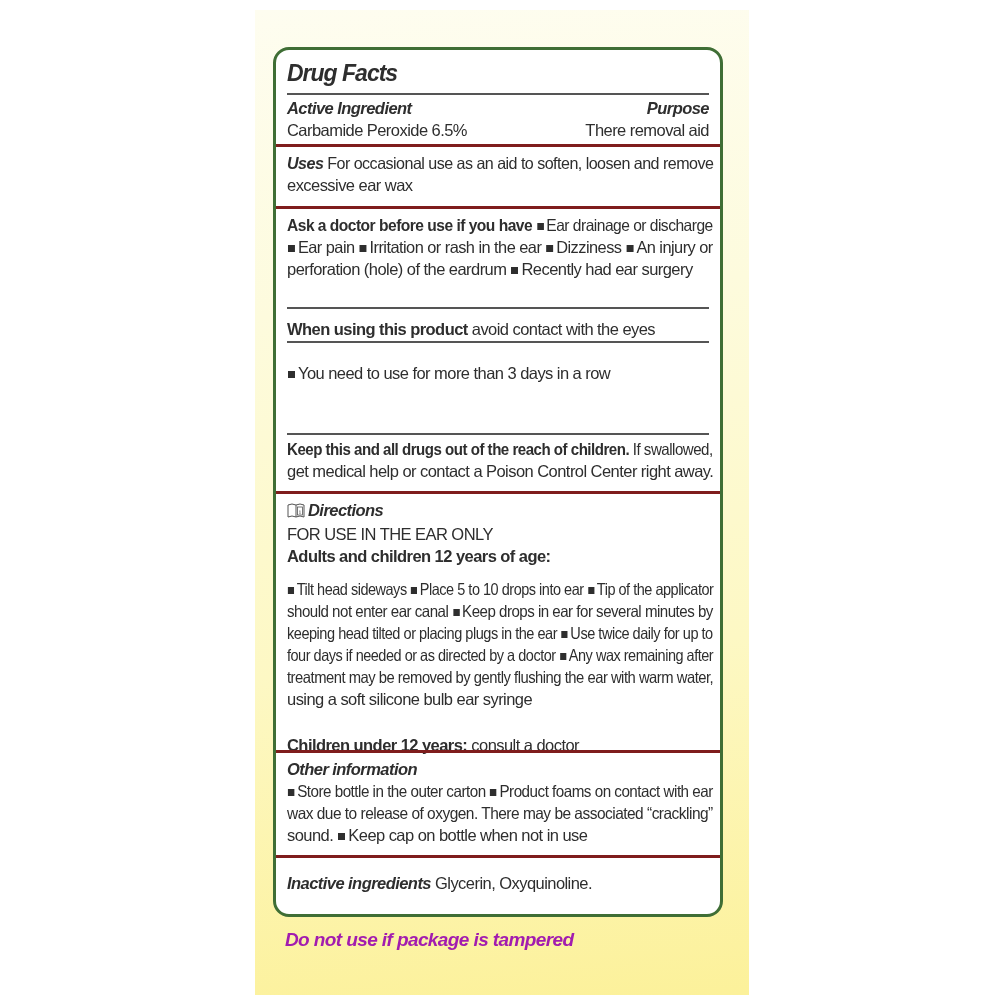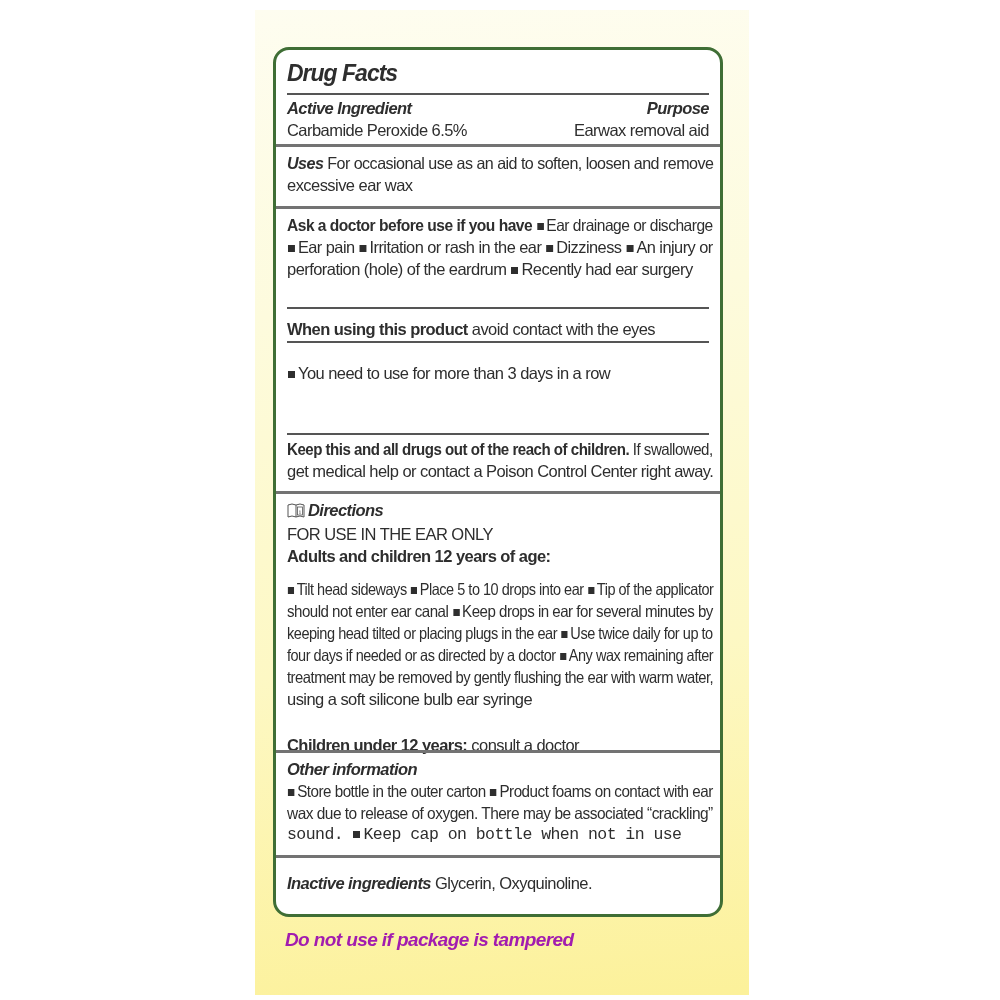--- a/index.html
+++ b/index.html
@@ -10,21 +10,21 @@
     .package {
       position: absolute; left: 255px; top: 10px; width: 494px; height: 985px;
       background: linear-gradient(175deg, #fefdf0 0%, #fdfbdd 30%, #fdf8c4 65%, #fcf19a 100%);
     }
     .label {
       position: absolute; left: 273px; top: 47px; width: 450px; height: 870px;
       background: #ffffff; border: 3px solid #3f6e35; border-radius: 16px; box-sizing: border-box;
       overflow: hidden;
     }
     .sec { position: absolute; left: 0; right: 0; padding: 0 11px 0 11px; box-sizing: border-box; }
-    .sec-border { border-top: 3px solid #737373; }
+    .sec-border { border-top: 3px solid #7f1d1d; }
     .t { font-size: 16.5px; line-height: 22px; letter-spacing: -0.55px; white-space: nowrap; transform-origin: left top; }
     .b { font-weight: bold; }
     .bi { font-weight: bold; font-style: italic; }
     .title { font-size: 23px; line-height: 30px; font-weight: bold; font-style: italic; letter-spacing: -1px; }
     .hr { position: absolute; left: 11px; right: 11px; height: 0; border-top: 2px solid #555; }
     .row { display: flex; justify-content: space-between; }
     .sq { display: inline-block; width: 7px; height: 7px; background: #2e2e2e; margin: 0 3px 1px 1px; vertical-align: middle; }
     .icon { display: inline-block; vertical-align: -2px; margin-right: 3px; }
     .footer {
       position: absolute; left: 285px; top: 929px; font-size: 19px; font-weight: bold; font-style: italic;
@@ -42,21 +42,21 @@
     <div class="title">Drug Facts</div>
   </div>
   <div class="hr" style="top:43px;"></div>
   <div class="sec" style="top:47px;">
     <div class="row">
       <span class="t bi" style="display: block;">Active Ingredient</span>
       <span class="t bi" style="display: block;">Purpose</span>
     </div>
     <div class="row">
       <span class="t" style="display: block;">Carbamide Peroxide 6.5%</span>
-      <span class="t" style="display: block;">Earwax removal aid</span>
+      <span class="t" style="display: block;">There removal aid</span>
     </div>
   </div>
 
   <div class="sec sec-border" style="top:94px; padding-top:5px;">
     <div class="t" style="display: block; transform: scaleX(0.974828);"><span class="bi">Uses</span> <span>For occasional use as an aid to soften, loosen and remove</span></div>
     <div class="t" style="display: block;">excessive ear wax</div>
   </div>
 
   <div class="sec sec-border" style="top:156px; padding-top:5px;">
     <div class="t" style="display: block; transform: scaleX(0.944568);"><span class="b">Ask a doctor before use if you have</span> <span class="sq"></span><span>Ear drainage or discharge</span></div>
@@ -96,21 +96,21 @@
     <div class="t" style="display: block; transform: scaleX(0.878351);"><span>four days if needed or as directed by a doctor</span> <span class="sq"></span><span>Any wax remaining after</span></div>
     <div class="t" style="display: block; transform: scaleX(0.896842);">treatment may be removed by gently flushing the ear with warm water,</div>
     <div class="t" style="display: block;">using a soft silicone bulb ear syringe</div>
     <div class="t" style="display: block; margin-top: 24px;"><span class="b">Children under 12 years:</span> <span>consult a doctor</span></div>
   </div>
 
   <div class="sec sec-border" style="top:700px; padding-top:5px;">
     <div class="t bi" style="display: block;">Other information</div>
     <div class="t" style="display: block; transform: scaleX(0.922078);"><span class="sq"></span><span>Store bottle in the outer carton</span> <span class="sq"></span><span>Product foams on contact with ear</span></div>
     <div class="t" style="display: block; transform: scaleX(0.938326);">wax due to release of oxygen. There may be associated “crackling”</div>
-    <div class="t" style="display: block; font-family: Liberation Mono, monospace;"><span>sound.</span> <span class="sq"></span><span>Keep cap on bottle when not in use</span></div>
+    <div class="t" style="display: block;"><span>sound.</span> <span class="sq"></span><span>Keep cap on bottle when not in use</span></div>
   </div>
 
   <div class="sec sec-border" style="top:805px; padding-top:14px;">
     <div class="t" style="display: block;"><span class="bi">Inactive ingredients</span> <span>Glycerin, Oxyquinoline.</span></div>
   </div>
 </div>
 
 <div class="footer">Do not use if package is tampered</div>
 
 </body></html>

